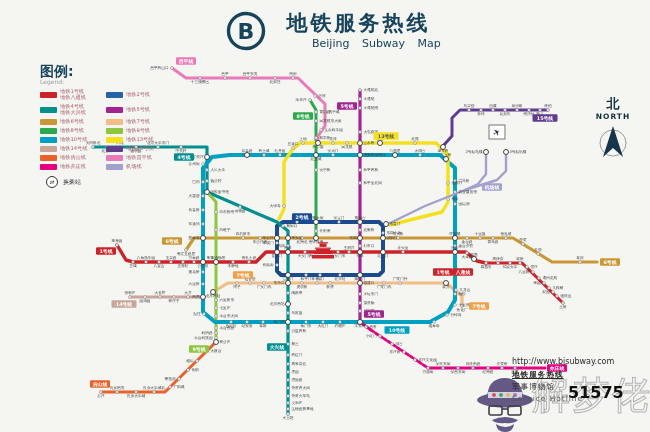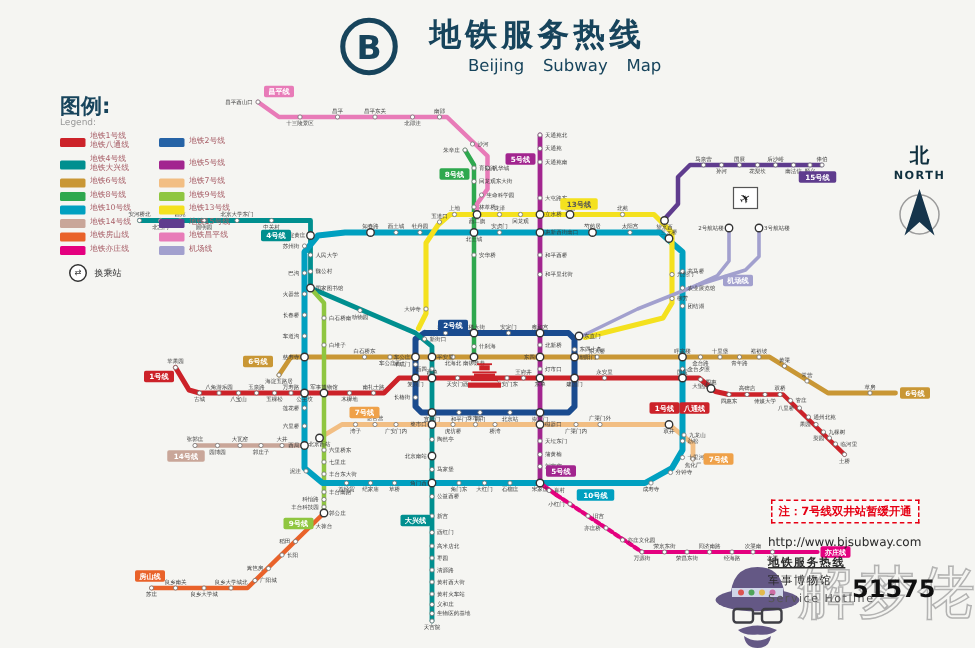--- a/index.html
+++ b/index.html
@@ -737,21 +737,20 @@
             <div class="lg-lab">机场线</div>
           </div>
         </div>
       </div>
     <div class="lg-transfer">
       <div class="lg-ticon">⇄</div>
       <div class="lg-tlab">换乘站</div>
     </div>
   </div>
 
-  <div class="notice">注：7号线双井站暂缓开通</div>
 
   <div class="finfo">
     <div class="f2">http://www.bjsubway.com</div>
     <div class="f3">地铁服务热线</div>
     <div class="f4">军事博物馆</div>
     <div class="f5">Service Hotline</div>
   </div>
   <div class="hotnum">51575</div>
 
 </div>

